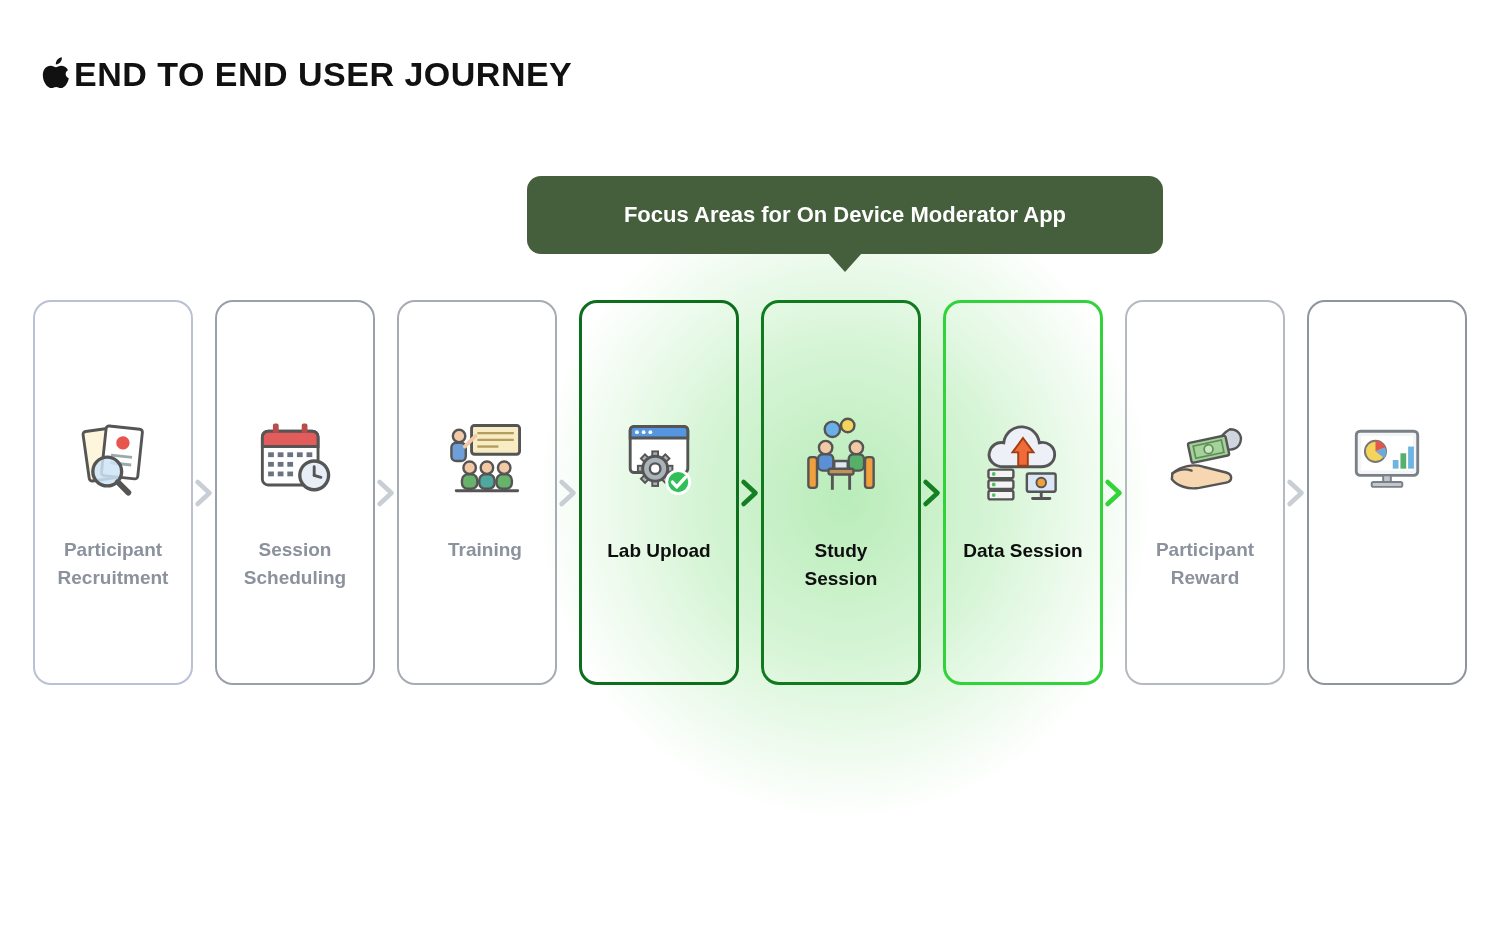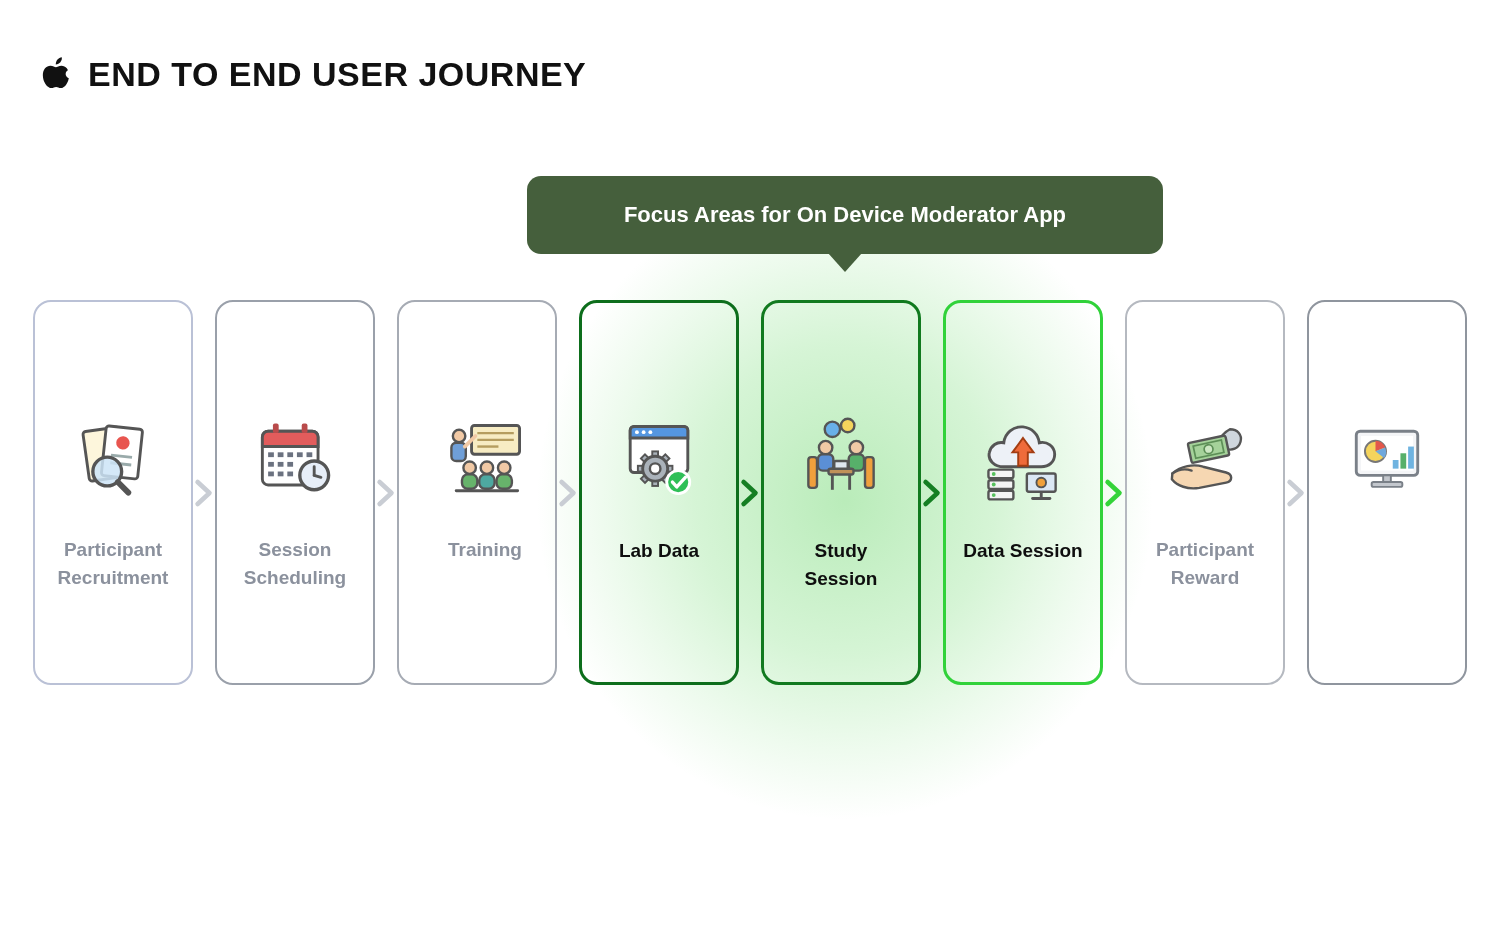--- a/index.html
+++ b/index.html
@@ -3,21 +3,21 @@
 <meta charset="utf-8">
 <style>
   * { margin:0; padding:0; box-sizing:border-box; }
   html,body { background:#ffffff; }
   body {
     width:1500px; height:933px; position:relative; overflow:hidden;
     font-family:"Liberation Sans", sans-serif;
   }
 
   
-  .header { position:absolute; left:36px; top:52px; display:flex; align-items:center; gap:14px; z-index:4; }
+  .header { position:absolute; left:36px; top:52px; display:flex; align-items:center; z-index:4; }
   .logo svg { width:38px; height:44px; display:block; }
   .title { font-size:34px; font-weight:800; letter-spacing:.5px; color:#111; }
 
   
   .glow {
     position:absolute; left:450px; top:90px; width:790px; height:820px; z-index:0;
     background: radial-gradient(closest-side,
       rgba(110,215,110,0.48) 0%,
       rgba(118,220,118,0.30) 38%,
       rgba(128,224,128,0.14) 60%,
@@ -188,21 +188,21 @@
             <rect x="-3" y="-18" width="6" height="8" transform="rotate(270)"></rect>
             <rect x="-3" y="-18" width="6" height="8" transform="rotate(315)"></rect>
           </g>
           <circle r="13" fill="#aab2ba" stroke="#555" stroke-width="3"></circle>
           <circle r="5.5" fill="#ffffff" stroke="#555" stroke-width="2.5"></circle>
         </g>
         <circle cx="70" cy="72" r="12" fill="#2fbf57" stroke="#ffffff" stroke-width="3"></circle>
         <path d="M64 72 l4.5 5 l9 -10" fill="none" stroke="#ffffff" stroke-width="3.5" stroke-linecap="round" stroke-linejoin="round"></path>
       </svg>
     </div>
-    <div class="label" style="color: rgb(14, 14, 14);">Lab Data</div>
+    <div class="label" style="color: rgb(14, 14, 14);">Lab Upload</div>
   </div>
 
   <div class="gapa">
     <svg class="chev" viewBox="0 0 24 32" style="color: rgb(21, 127, 35);">
       <polyline points="5,4 18,16 5,28" fill="none" stroke="currentColor" stroke-width="5" stroke-linecap="round" stroke-linejoin="round"></polyline>
     </svg>
   </div>
 
   <div class="card focus" style="border-color: rgb(17, 122, 31);">
     <div class="icon">

